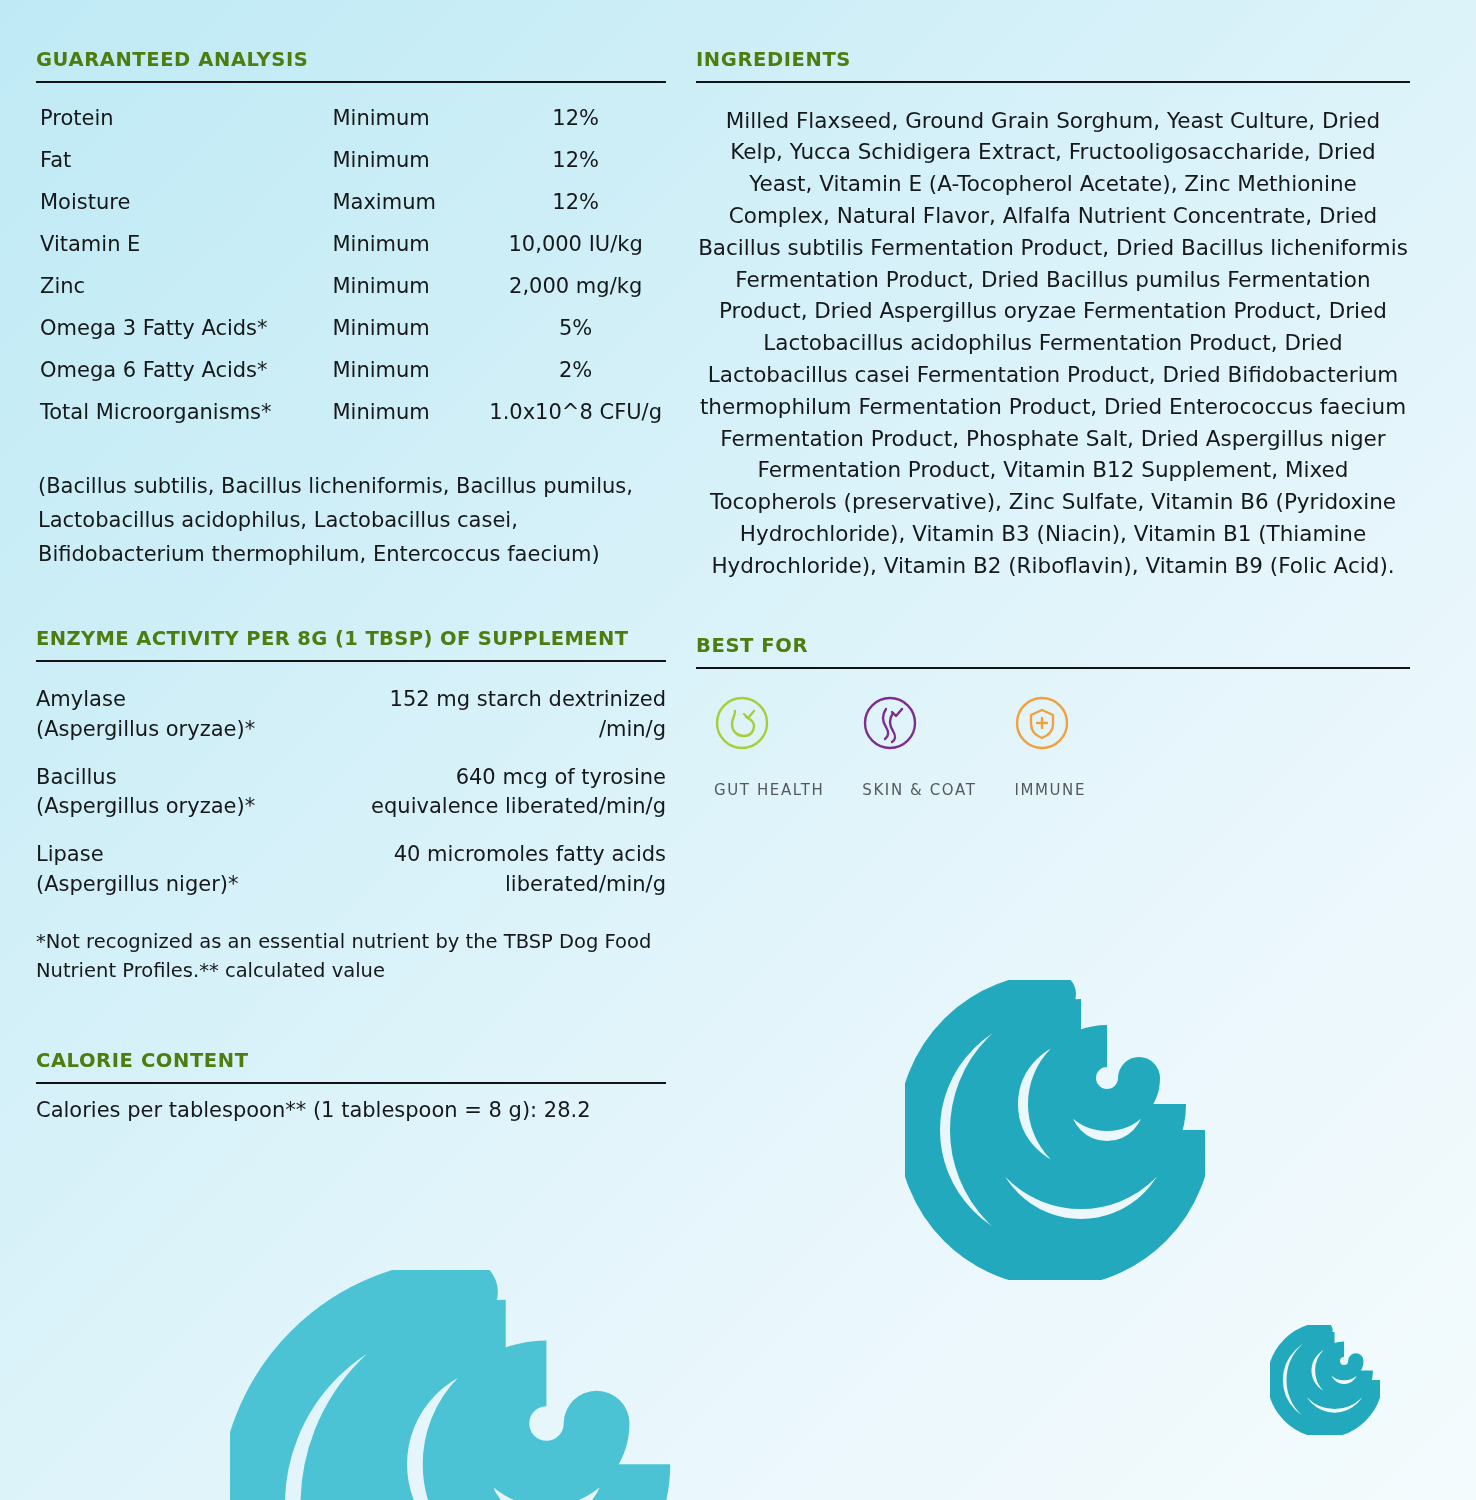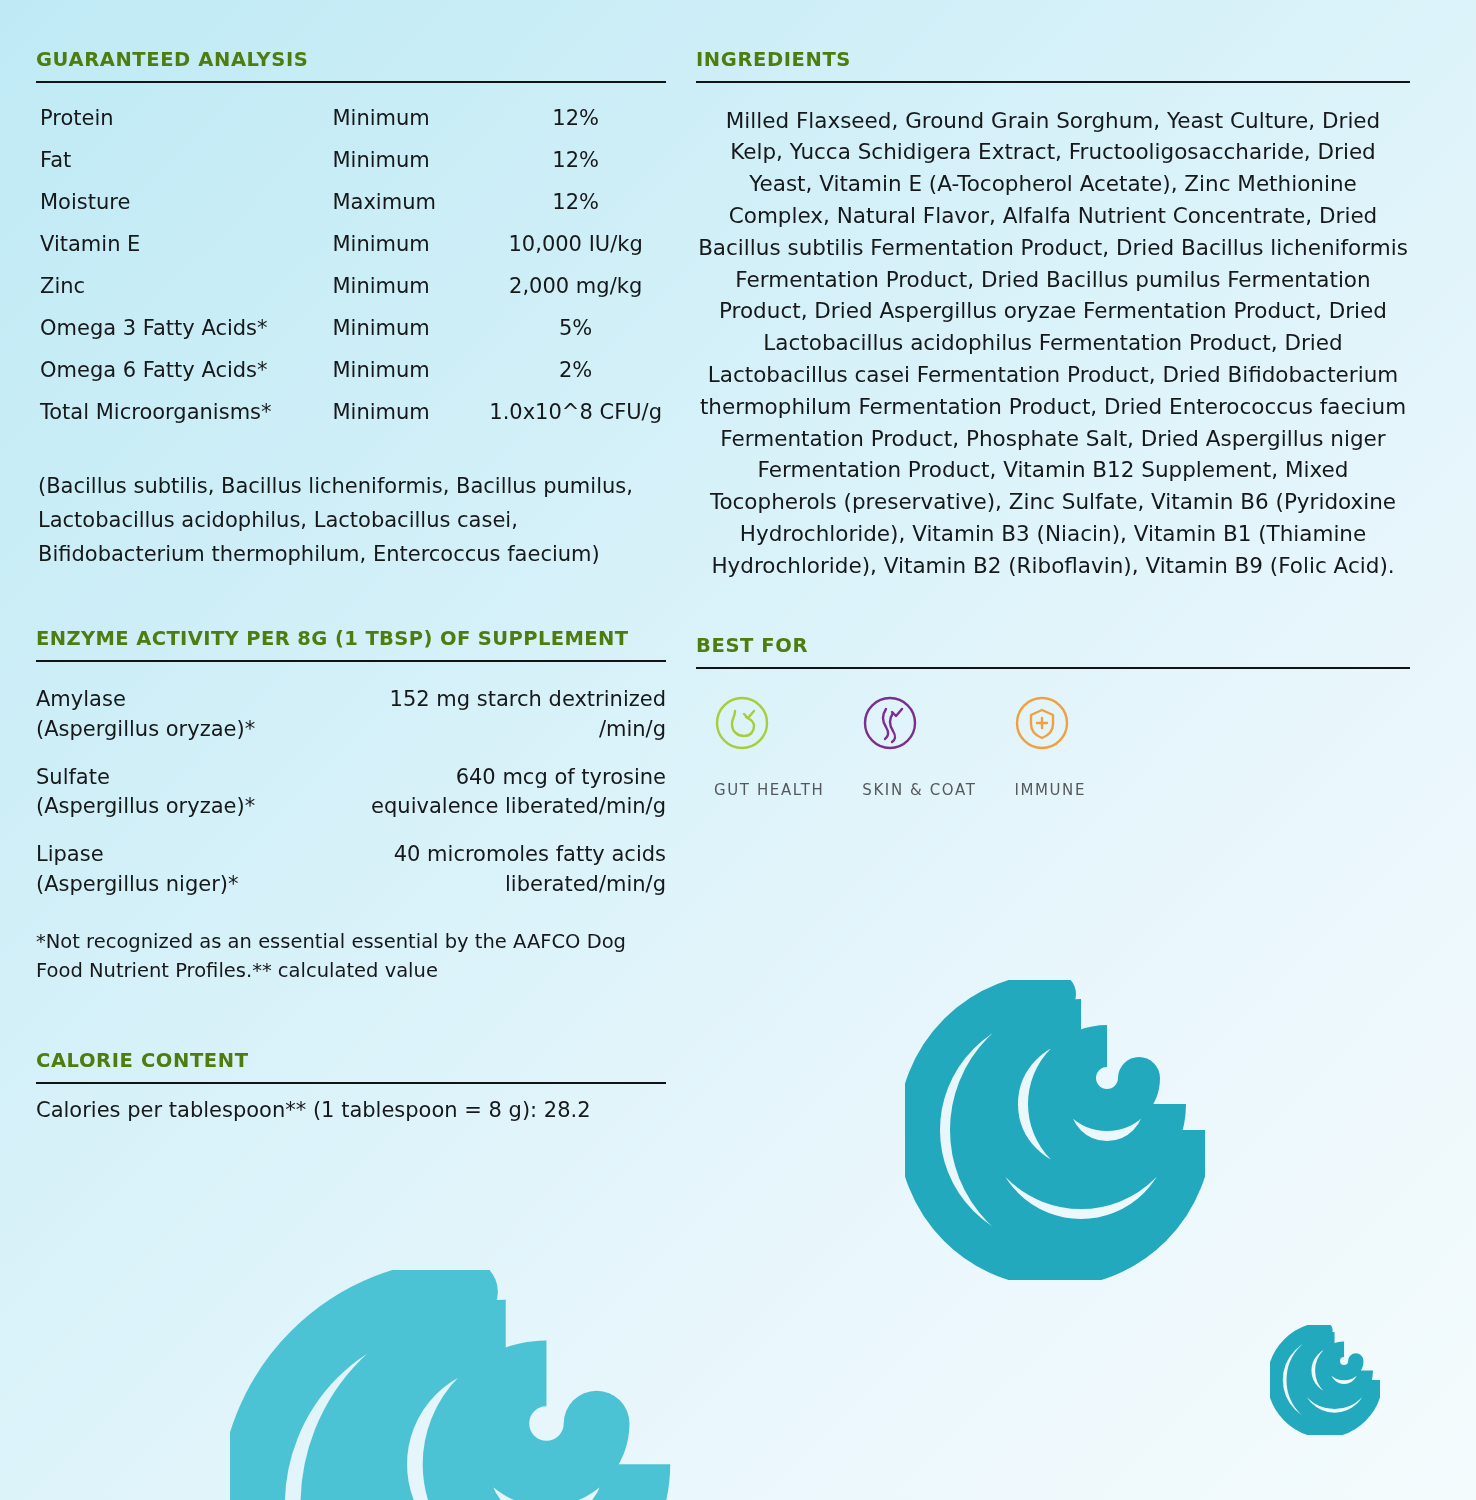--- a/index.html
+++ b/index.html
@@ -234,35 +234,35 @@
         <tbody>
           <tr>
             <td class="name">
               <span>Amylase</span>
               <span class="sub">(Aspergillus oryzae)*</span>
             </td>
             <td class="act">152 mg starch dextrinized /min/g</td>
           </tr>
           <tr>
             <td class="name">
-              <span>Sulfate</span>
+              <span>Bacillus</span>
               <span class="sub">(Aspergillus oryzae)*</span>
             </td>
             <td class="act">640 mcg of tyrosine equivalence liberated/min/g</td>
           </tr>
           <tr>
             <td class="name">
               <span>Lipase</span>
               <span class="sub">(Aspergillus niger)*</span>
             </td>
             <td class="act">40 micromoles fatty acids liberated/min/g</td>
           </tr>
         </tbody>
       </table>
-      <p class="footnote">*Not recognized as an essential essential by the AAFCO Dog Food Nutrient Profiles.** calculated value</p>
+      <p class="footnote">*Not recognized as an essential nutrient by the TBSP Dog Food Nutrient Profiles.** calculated value</p>
     </section>
 
     <section class="calorie-block">
       <h2 class="section-title">CALORIE CONTENT</h2>
       <hr class="rule">
       <p class="calorie-line">Calories per tablespoon** (1 tablespoon = 8 g): 28.2</p>
     </section>
 
   </div>
 

